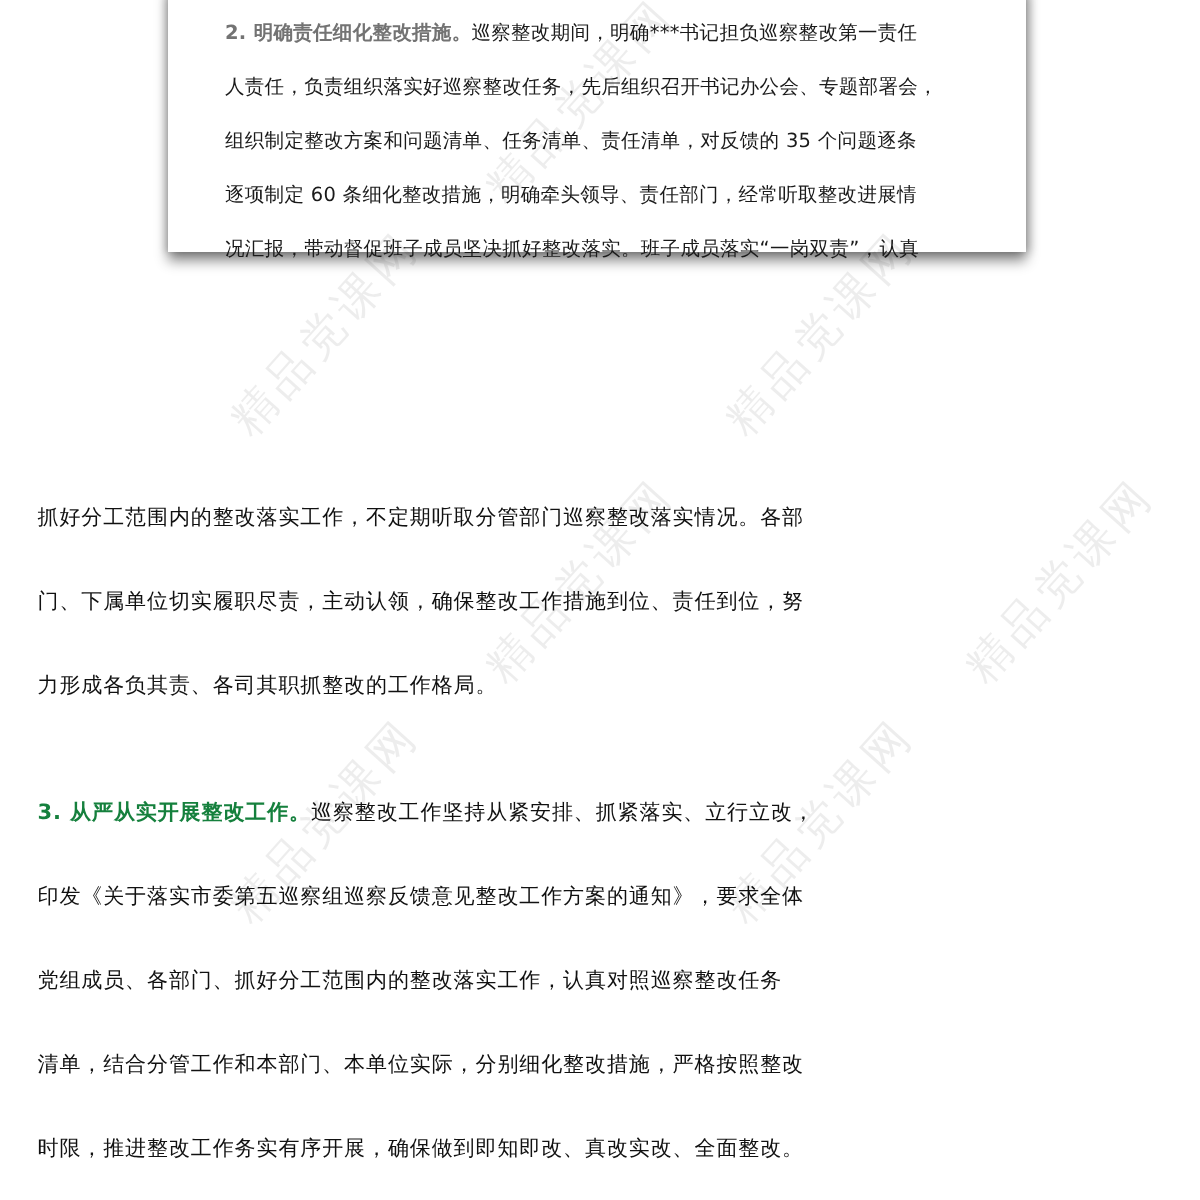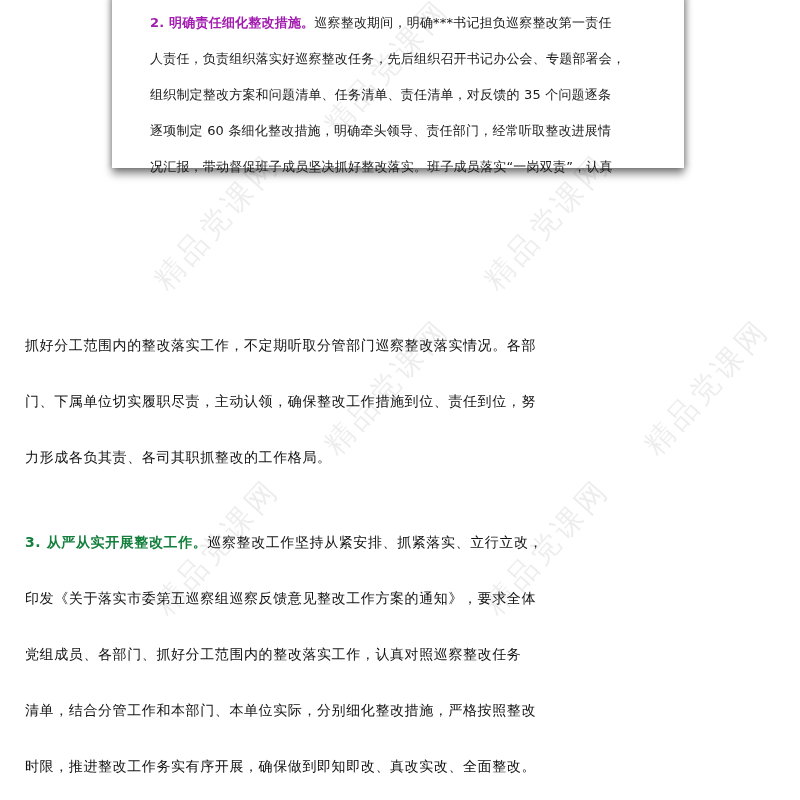--- a/index.html
+++ b/index.html
@@ -34,21 +34,21 @@
     }
     .card-line {
       position: absolute;
       left: 0;
       white-space: nowrap;
       font-size: 13px;
       line-height: 18px;
       color: #1a1a1a;
       letter-spacing: 0.2px;
     }
-    .card-line .bold { font-weight: bold; color: #a21caf; }
+    .card-line .bold { font-weight: bold; color: #737373; }
 
     
     .doc {
       position: absolute;
       left: 25px;
       top: 0;
       width: 760px;
       z-index: 1;
     }
     .doc-line {

